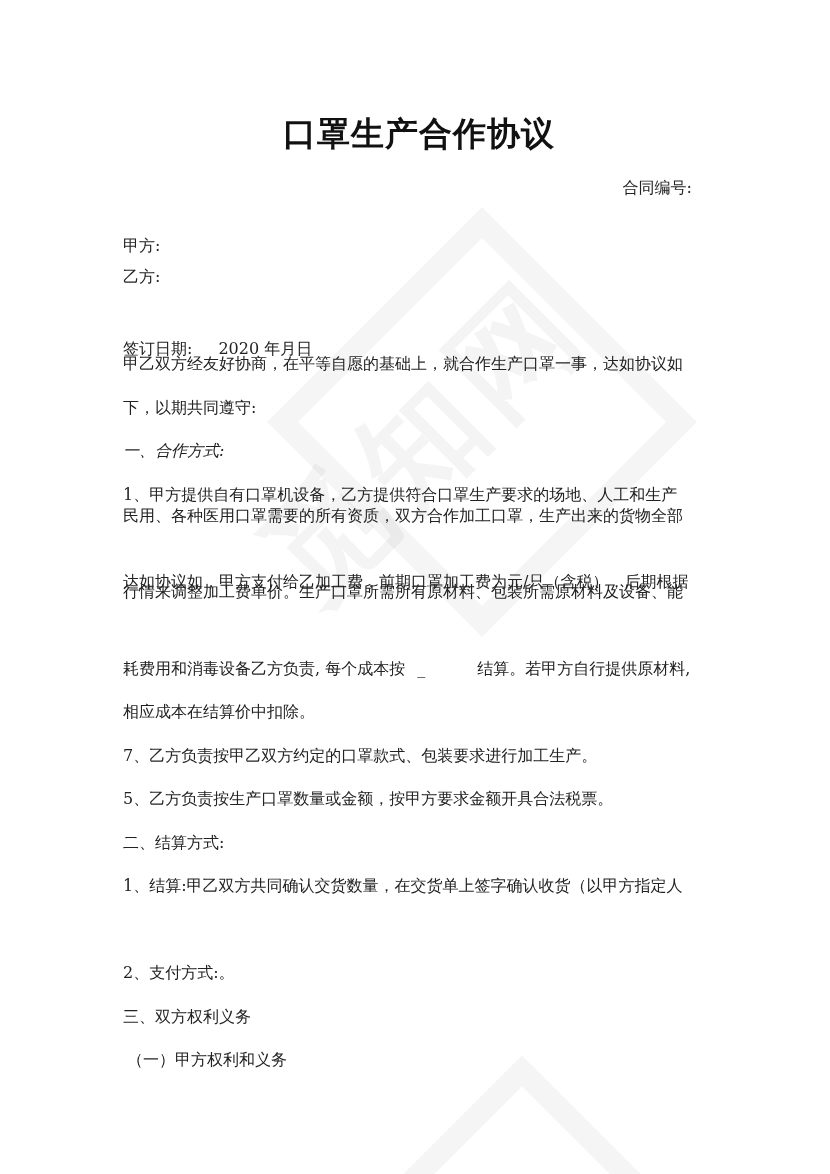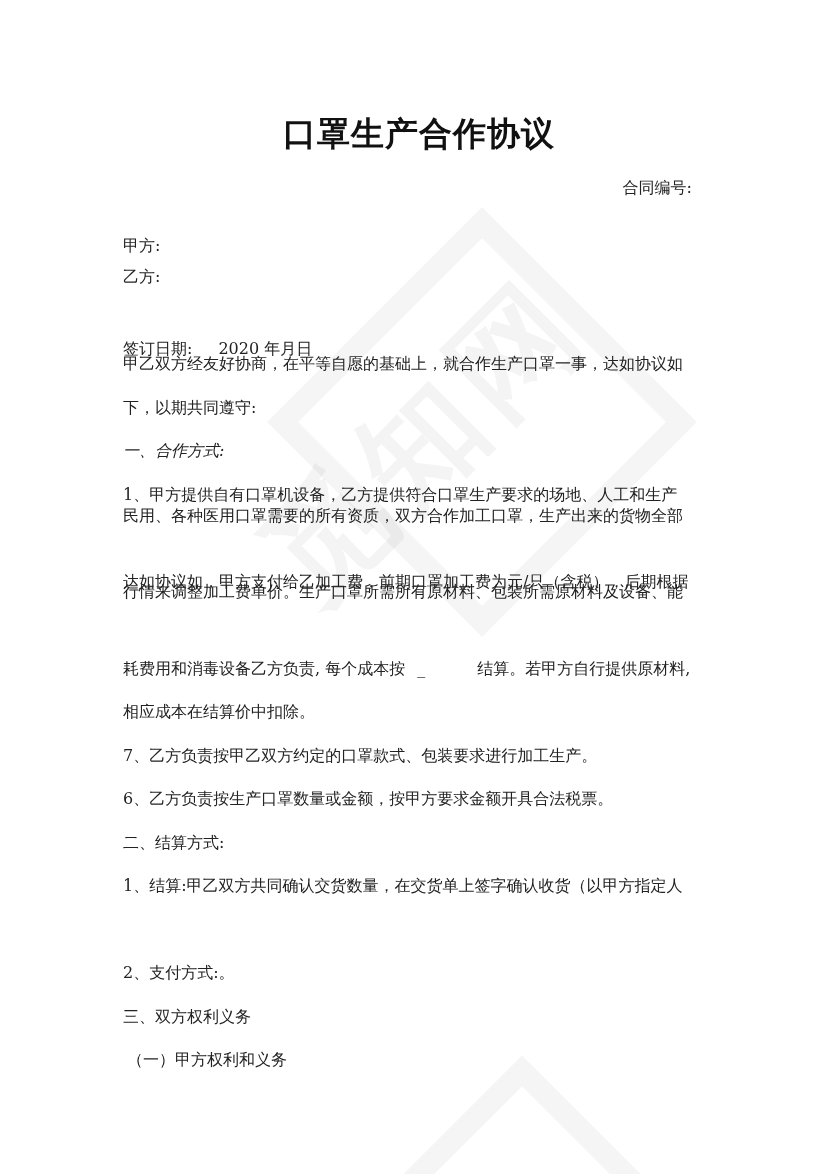--- a/index.html
+++ b/index.html
@@ -99,20 +99,20 @@
   <div class="line" style="top:498px;margin-top:8px;">民用、各种医用口罩需要的所有资质，双方合作加工口罩，生产出来的货物全部</div>
   <div class="line" style="top:572px;">达如协议如，甲方支付给乙加工费，前期口罩加工费为元/只（含税），后期根据</div>
   <div class="line" style="top:582px;">行情来调整加工费单价。生产口罩所需所有原材料、包装所需原材料及设备、能</div>
 
   <div class="line" style="top:659px;">
     <span>耗费用和消毒设备乙方负责, 每个成本按</span><span class="blank">_</span><span>结算。若甲方自行提供原材料,</span>
   </div>
 
   <div class="line" style="top:702px;">相应成本在结算价中扣除。</div>
   <div class="line" style="top:746px;">7、乙方负责按甲乙双方约定的口罩款式、包装要求进行加工生产。</div>
-  <div class="line" style="top:789px;">6、乙方负责按生产口罩数量或金额，按甲方要求金额开具合法税票。</div>
+  <div class="line" style="top:789px;">5、乙方负责按生产口罩数量或金额，按甲方要求金额开具合法税票。</div>
   <div class="line" style="top:833px;">二、结算方式:</div>
   <div class="line" style="top:876px;">1、结算:甲乙双方共同确认交货数量，在交货单上签字确认收货（以甲方指定人</div>
   <div class="line" style="top:963px;">2、支付方式:。</div>
   <div class="line" style="top:1007px;">三、双方权利义务</div>
   <div class="line" style="top:1050px; left:127px;">（一）甲方权利和义务</div>
 
 </div>
 
 </body></html>

